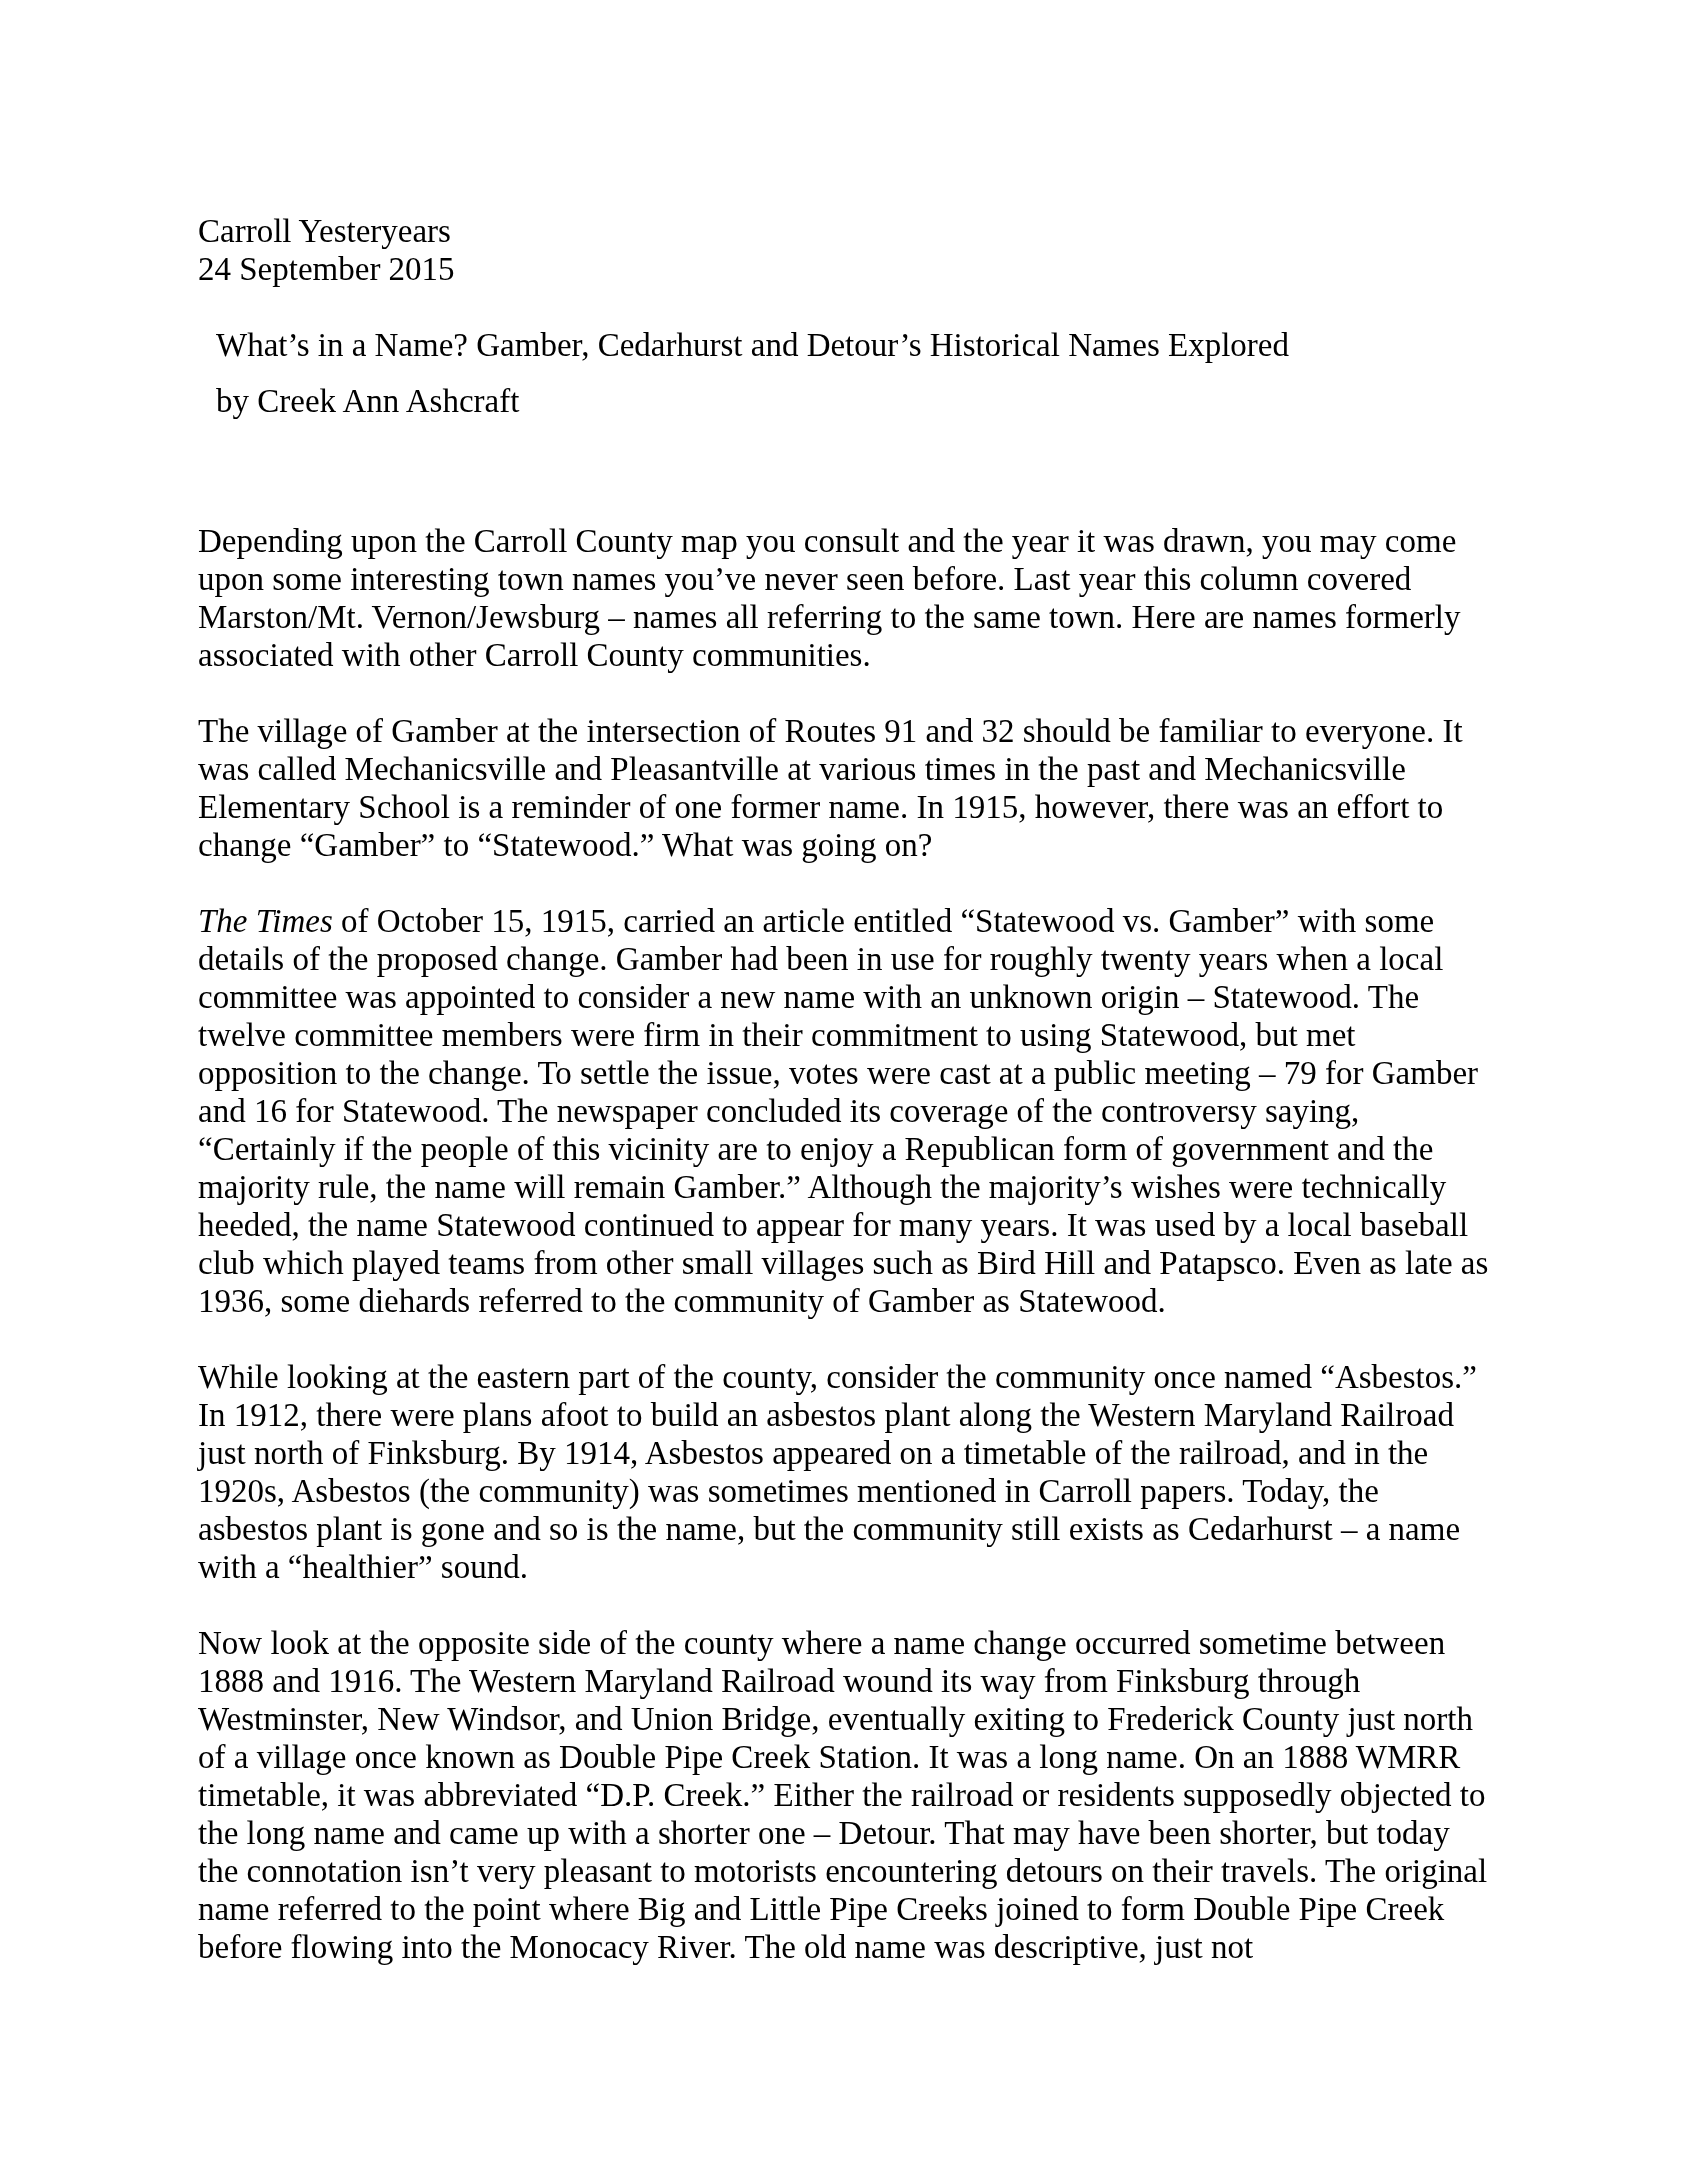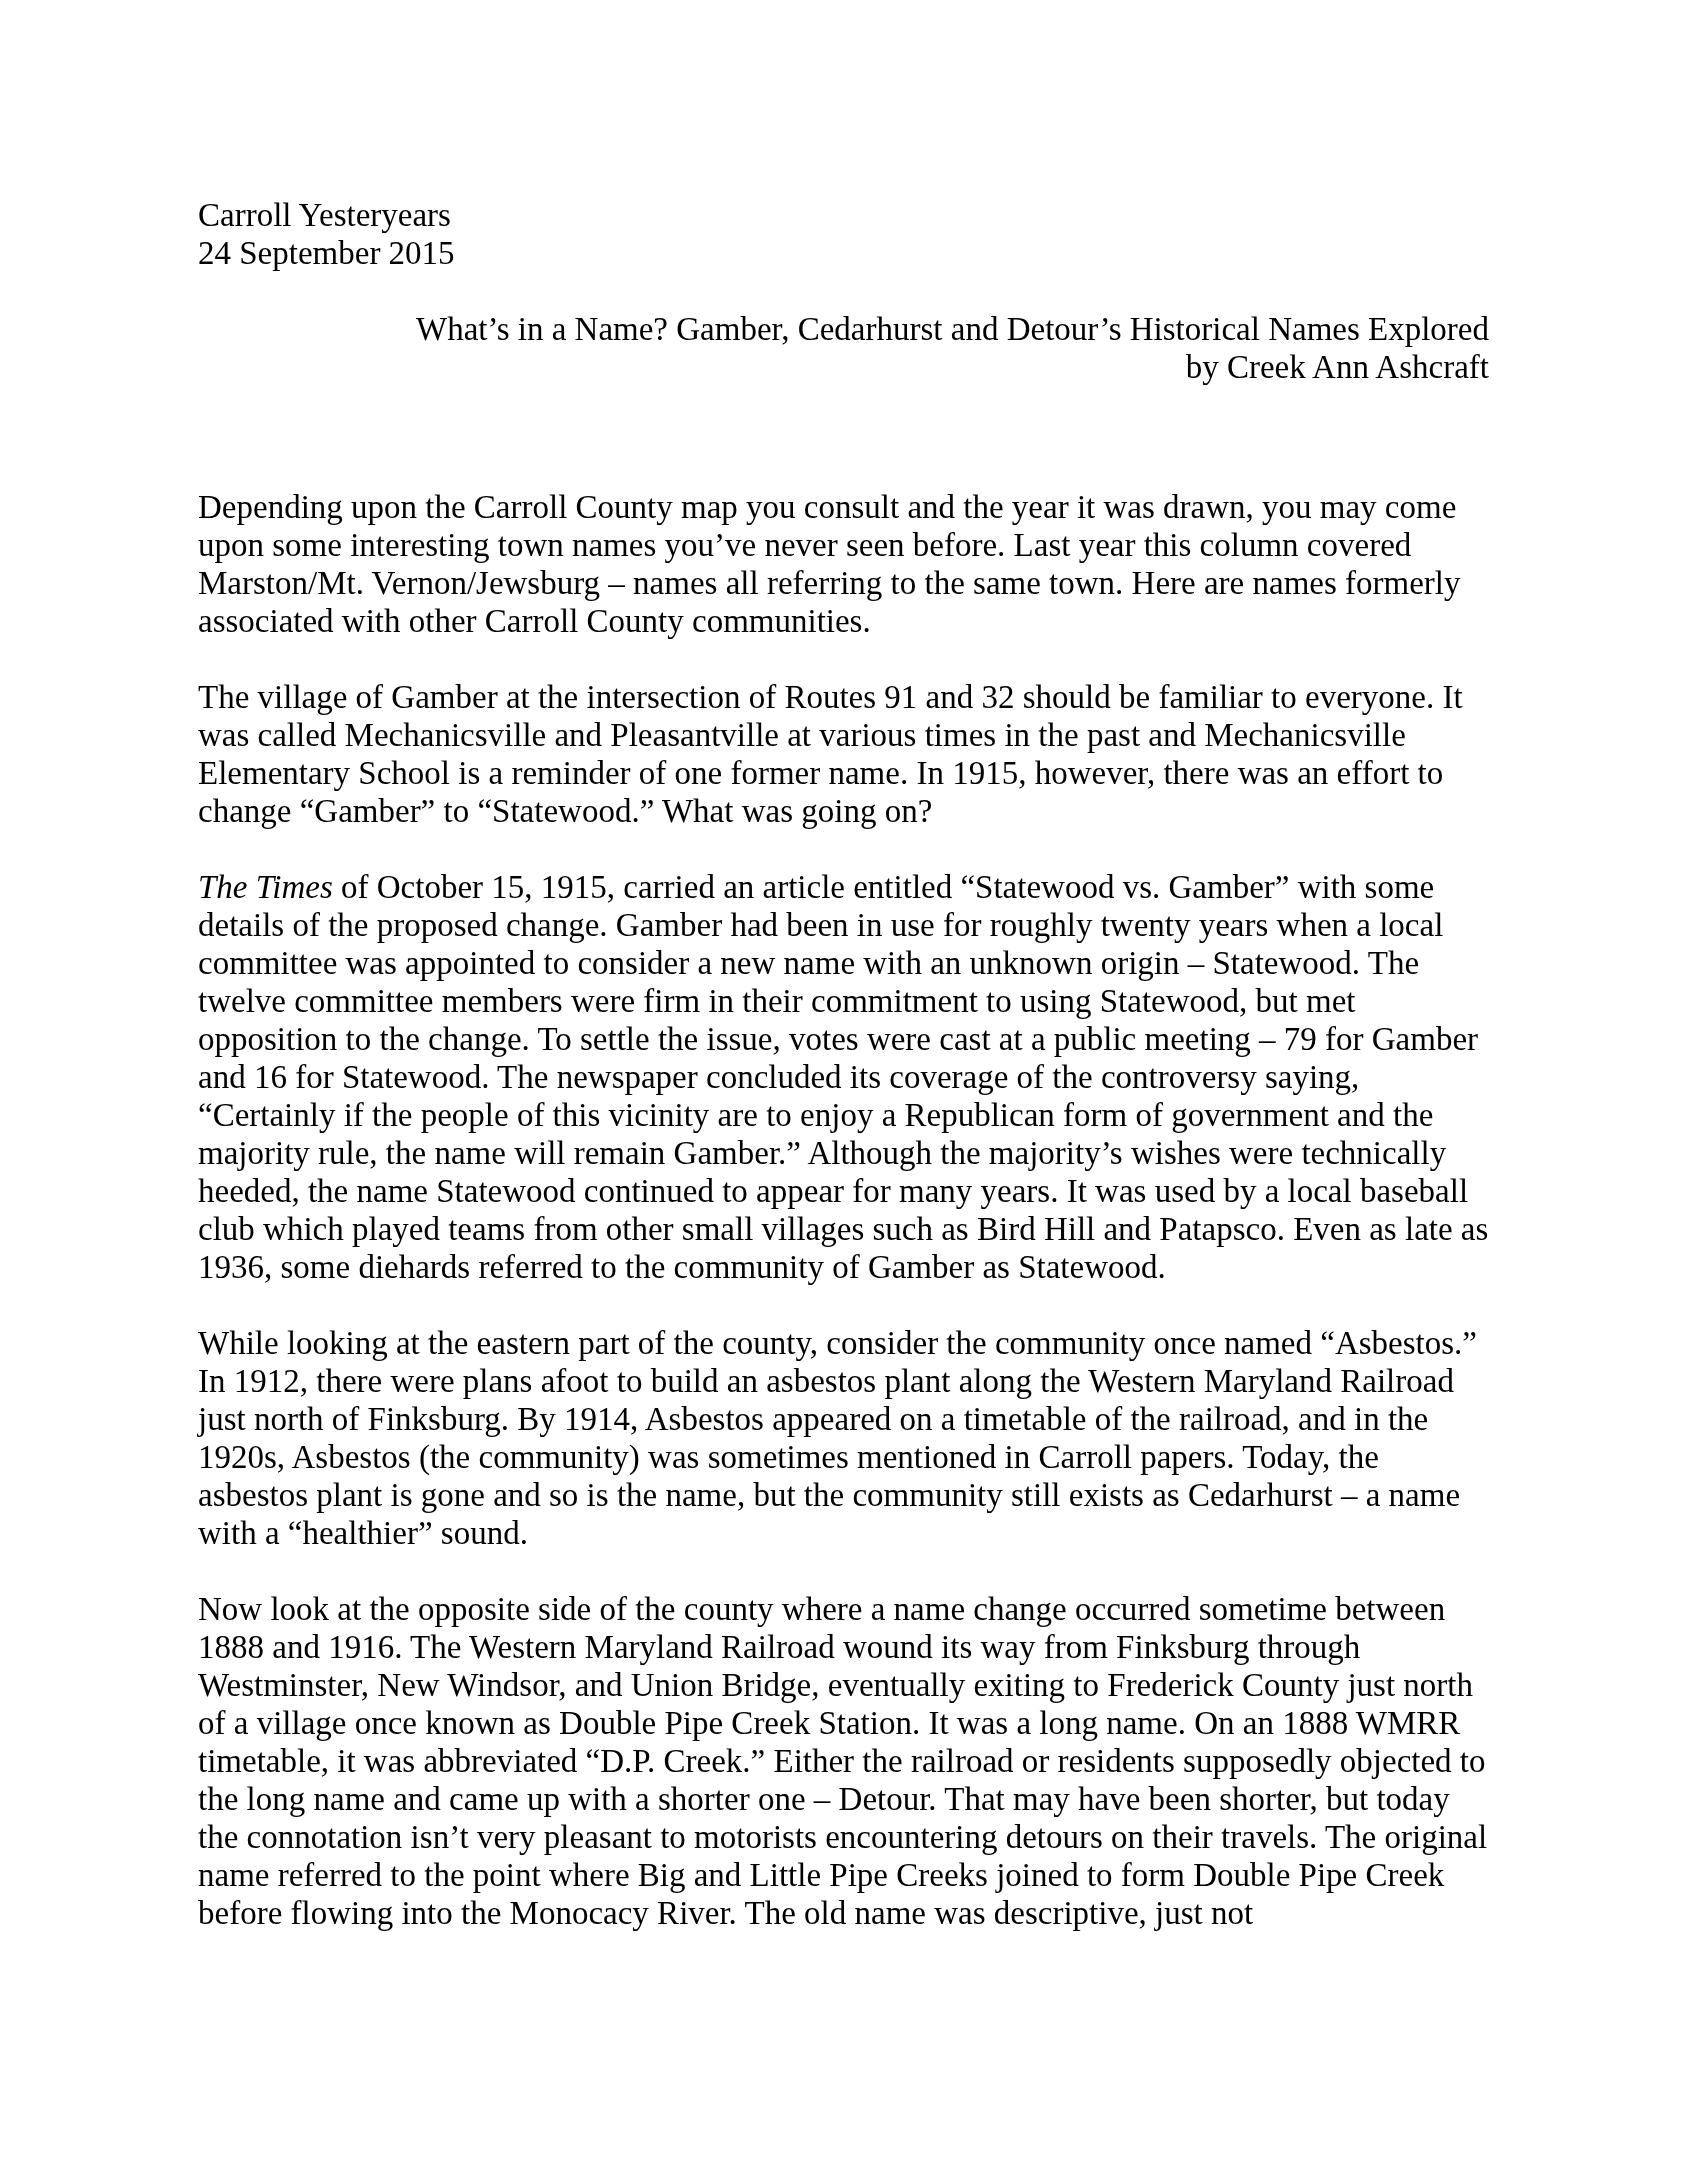--- a/index.html
+++ b/index.html
@@ -10,38 +10,37 @@
   body {
     width: 1687px;
     height: 2183px;
     position: relative;
     font-family: "Liberation Serif", serif;
     color: #000000;
   }
   .page {
     position: absolute;
     left: 198px;
-    top: 196px;
+    top: 212px;
     width: 1291px;
     font-size: 33px;
     line-height: 38px;
     text-align: left;
   }
   .header-block {
     margin: 0 0 38px 0;
   }
   .header-block div {
     margin: 0;
   }
   .title-block {
     margin: 0 0 102px 0;
   }
   .title-block div {
-    margin: 0;
-    text-align: right;
+    margin: 18px;
   }
   .body-block p {
     margin: 0 0 38px 0;
   }
   .body-block p:last-child {
     margin-bottom: 0;
   }
   em.lead-italic {
     font-style: italic;
   }

